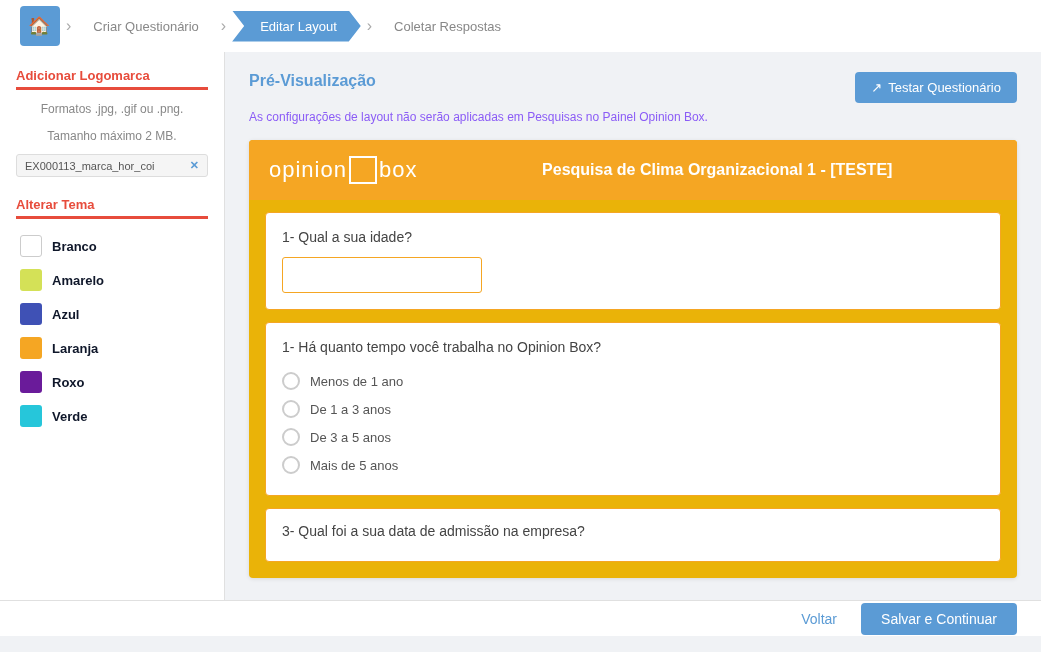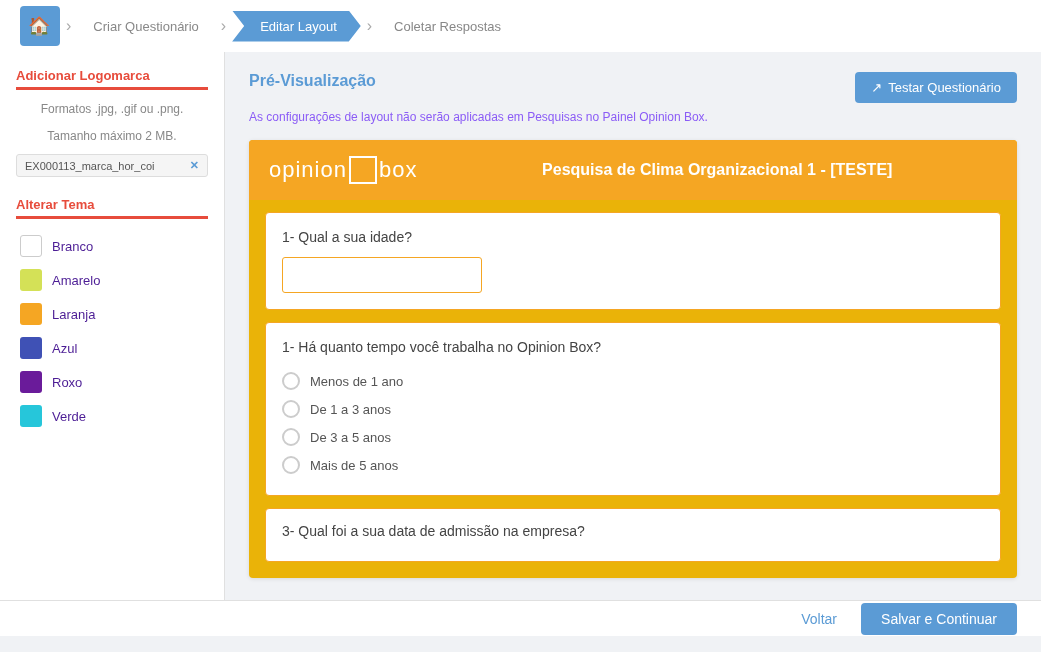--- a/index.html
+++ b/index.html
@@ -98,21 +98,22 @@
       border-radius: 3px;
     }
     .theme-swatch {
       width: 22px; height: 22px;
       border-radius: 3px;
       margin-right: 10px;
       flex-shrink: 0;
     }
     .theme-label {
       font-size: 13px;
-      color: #4c1d95;
+      color: #0f172a;
+      font-weight: bold;
     }
 
     
     .content-area {
       flex: 1;
       padding: 20px 24px;
       overflow-y: auto;
       background: #f0f2f5;
     }
 
@@ -292,26 +293,26 @@
       <div id="theme-list">
           <div class="theme-item">
             <div class="theme-swatch" style="background: rgb(255, 255, 255); border: 1px solid rgb(204, 204, 204);"></div>
             <span class="theme-label">Branco</span>
           </div>
           <div class="theme-item">
             <div class="theme-swatch" style="background: rgb(212, 225, 87); border: 1px solid transparent;"></div>
             <span class="theme-label">Amarelo</span>
           </div>
           <div class="theme-item">
+            <div class="theme-swatch" style="background: rgb(63, 81, 181); border: 1px solid transparent;"></div>
+            <span class="theme-label">Azul</span>
+          </div>
+          <div class="theme-item">
             <div class="theme-swatch" style="background: rgb(245, 166, 35); border: 1px solid transparent;"></div>
             <span class="theme-label">Laranja</span>
-          </div>
-          <div class="theme-item">
-            <div class="theme-swatch" style="background: rgb(63, 81, 181); border: 1px solid transparent;"></div>
-            <span class="theme-label">Azul</span>
           </div>
           <div class="theme-item">
             <div class="theme-swatch" style="background: rgb(106, 27, 154); border: 1px solid transparent;"></div>
             <span class="theme-label">Roxo</span>
           </div>
           <div class="theme-item">
             <div class="theme-swatch" style="background: rgb(38, 198, 218); border: 1px solid transparent;"></div>
             <span class="theme-label">Verde</span>
           </div>
         </div>

